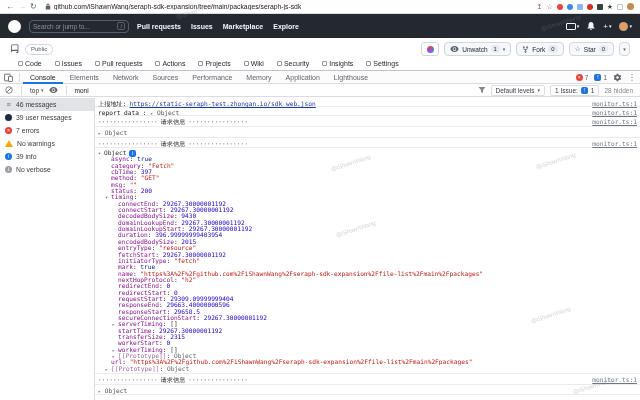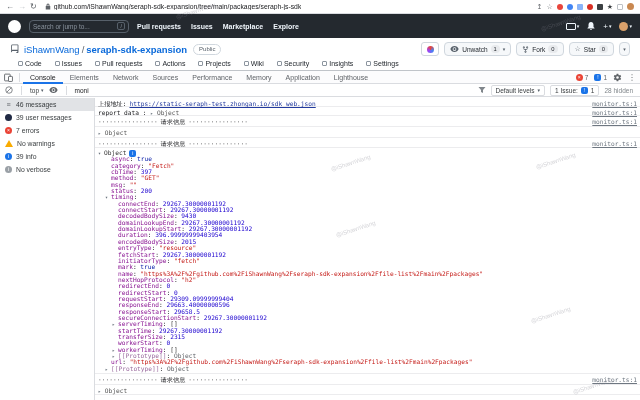--- a/index.html
+++ b/index.html
@@ -184,23 +184,20 @@
           <span class="avatar-g"></span>
           <span class="caret">▾</span>
         </span>
     </span>
   </div>
 
   <div class="repo-header">
     <svg width="9" height="10" viewBox="0 0 16 16">
         <path fill="#57606a" d="M2 2.5A2.5 2.5 0 0 1 4.5 0h9.25c.69 0 1.25.56 1.25 1.25v12.5c0 .69-.56 1.25-1.25 1.25h-2a.75.75 0 0 1 0-1.5h1.25v-2H4.5a1 1 0 0 0-.97 1.24.75.75 0 1 1-1.45.38A2.5 2.5 0 0 1 2 12.5v-10zm11.5 7V1.5H4.5a1 1 0 0 0-1 1v7.27c.31-.17.65-.27 1-.27h9z"></path>
       </svg>
-    <span class="repo-title">
-      <span class="owner">iShawnWang</span><span class="slash">/</span><span class="rname">seraph-sdk-expansion</span>
-    </span>
     <span class="public-badge">Public</span>
     <span class="repo-actions">
       <span class="ext-btn">
           <span class="ext-star"></span>
         </span>
       <span class="gh-btn">
         <span class="oct">
             <svg width="9" height="6" viewBox="0 0 24 16">
               <path fill="#57606a" d="M12 0C7 0 2.7 3.1 1 8c1.7 4.9 6 8 11 8s9.3-3.1 11-8c-1.7-4.9-6-8-11-8zm0 13a5 5 0 1 1 0-10 5 5 0 0 1 0 10zm0-8a3 3 0 1 0 0 6 3 3 0 0 0 0-6z"></path>
             </svg>

